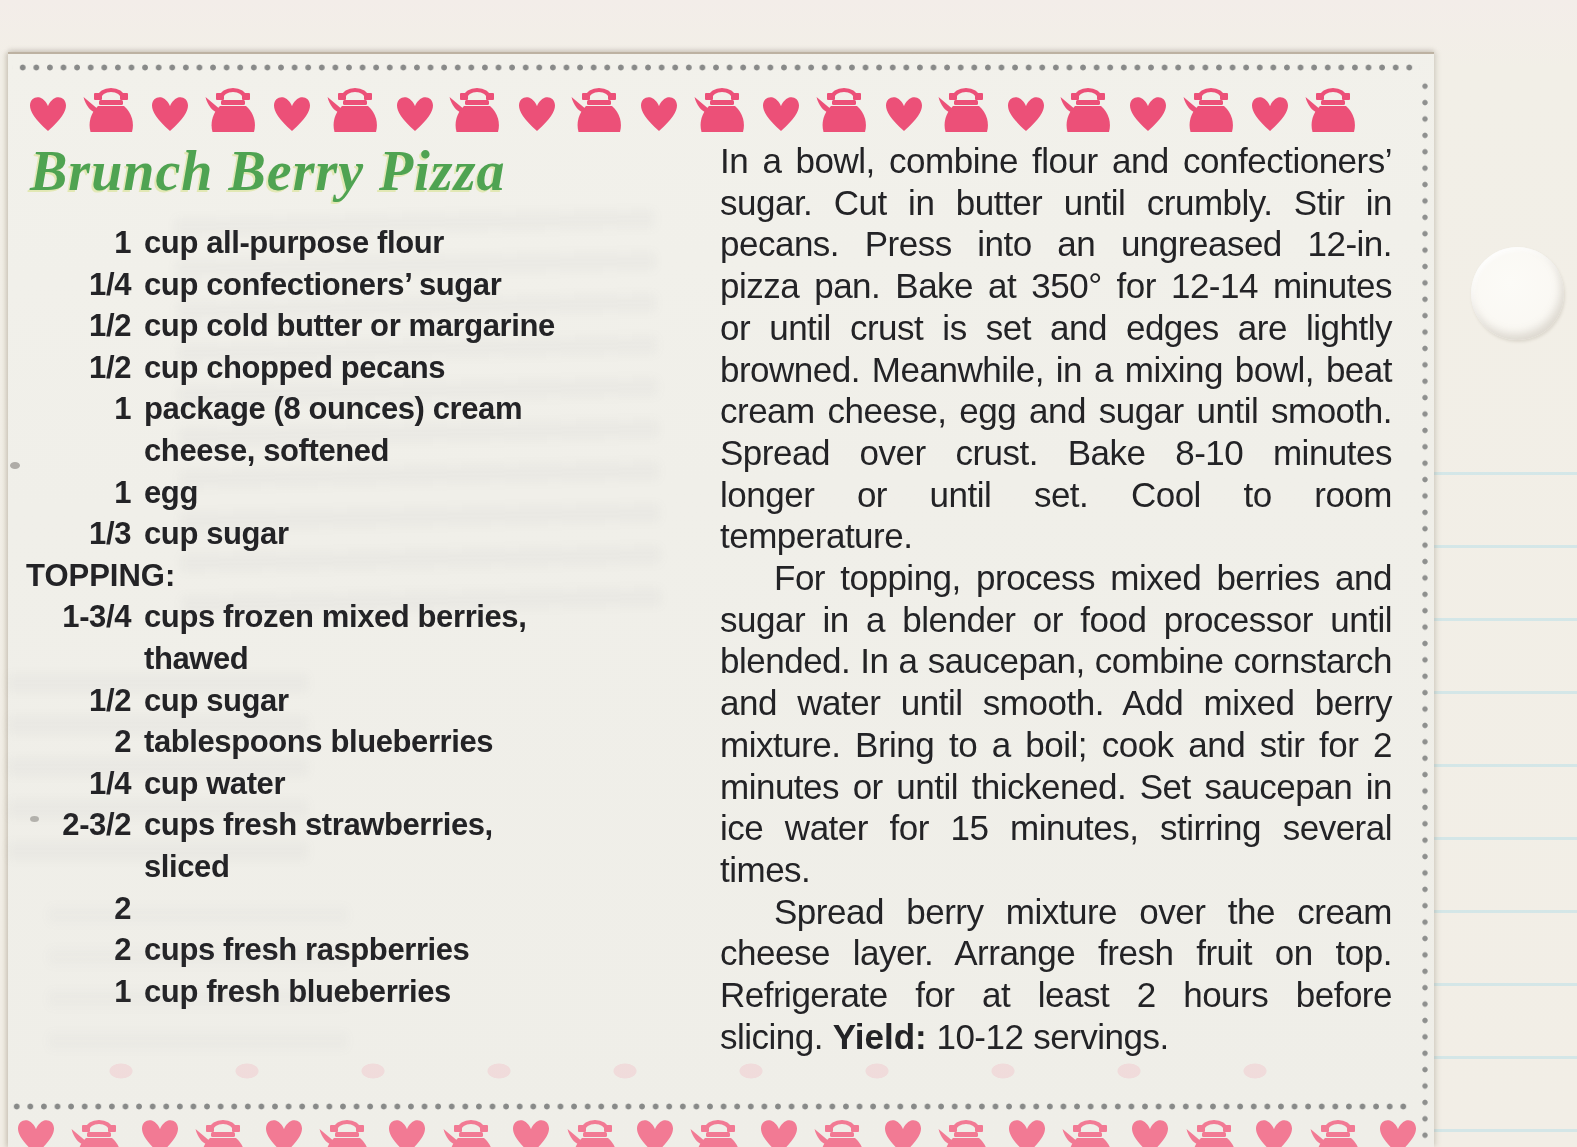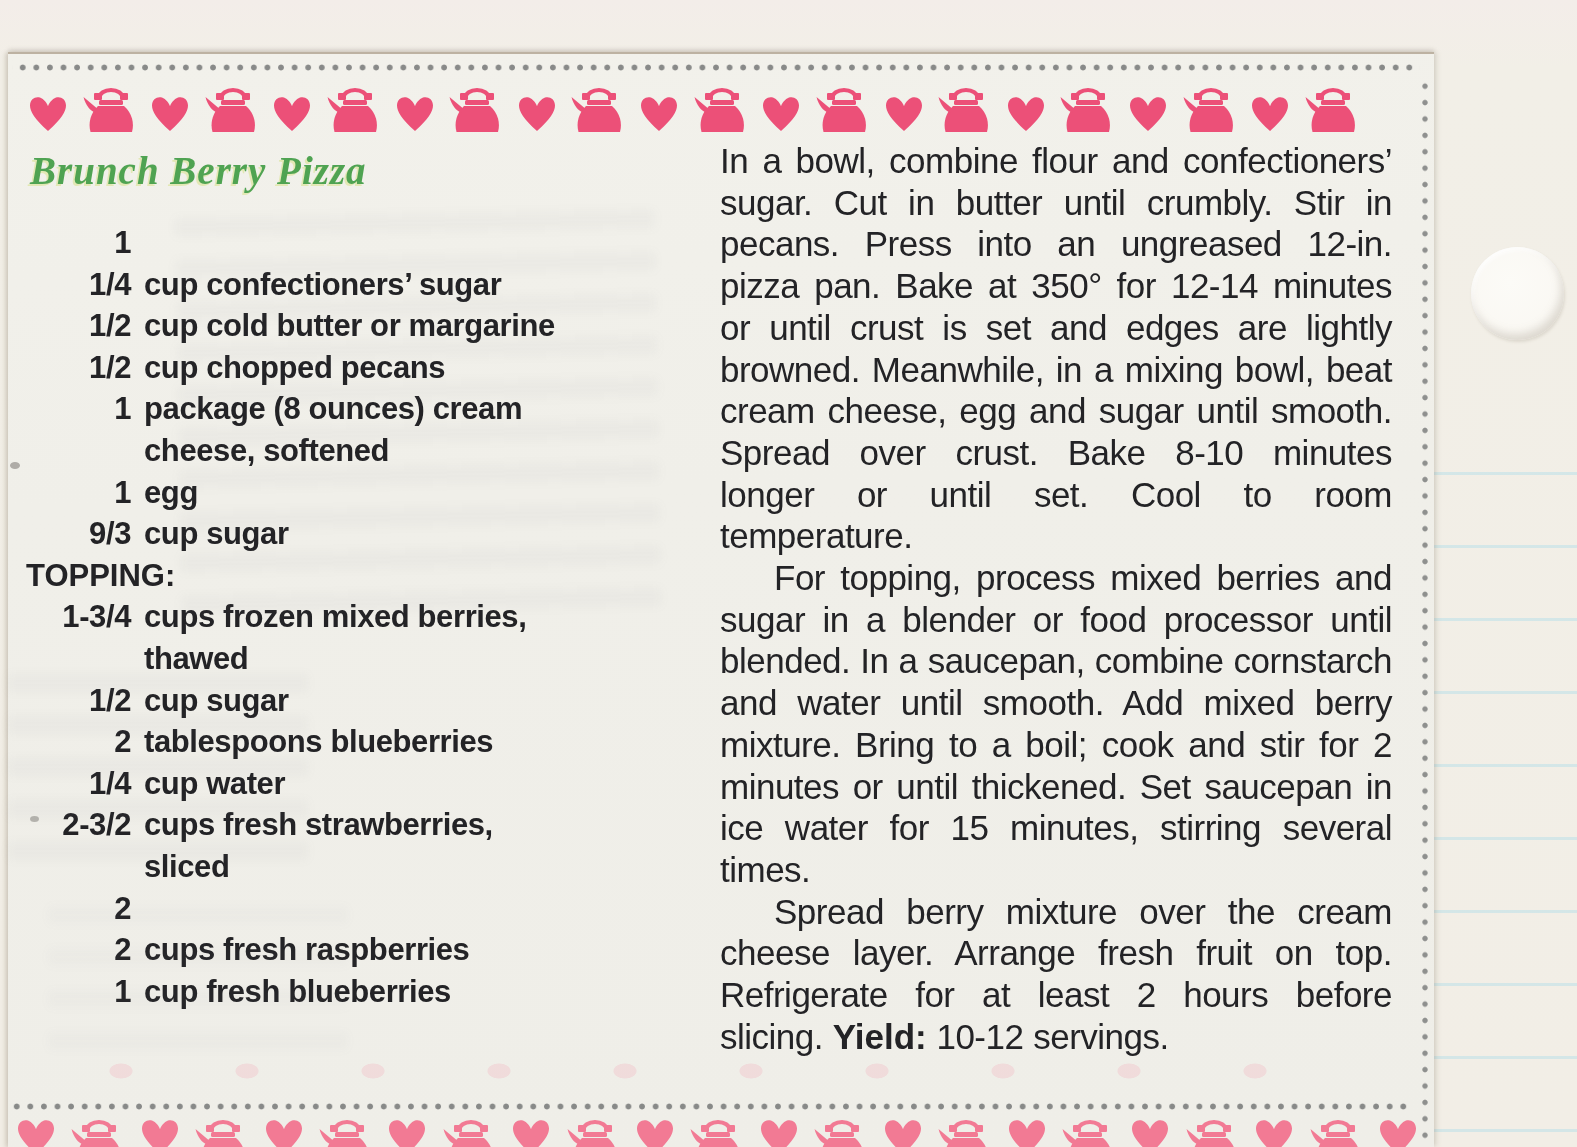--- a/index.html
+++ b/index.html
@@ -55,21 +55,21 @@
     background-size:10px 16.4px;background-position:center top;
   }
   .icon-row{position:absolute;display:flex;justify-content:space-between;}
   .icon-row.top{left:20px;top:31px;width:1332px;height:48px;align-items:flex-end;}
   .icon-row.bottom{left:8px;top:1064px;width:1402px;height:50px;align-items:flex-start;}
   .icon-row svg{display:block;}
   .title{
     position:absolute;left:22px;top:86px;width:880px;
     font-family:"Liberation Serif", serif;
     font-style:italic;font-weight:600;
-    font-size:39px;line-height:62px;
+    font-size:56px;line-height:62px;
     color:var(--green);
     text-shadow:-2px 2px 0 rgba(205,220,100,.4);
     letter-spacing:1px;
   }
   .ingredients{
     position:absolute;left:18px;top:168px;width:648px;
     font-weight:bold;font-size:31px;line-height:41.6px;
     color:var(--ink);letter-spacing:-.4px;
   }
   .ing-row{display:flex;}
@@ -241,20 +241,21 @@
         <path fill="#ec5078" d="M17,20 L43,20 C51,27 53.5,37 51,46 L9.5,46 C7,37 9.5,27 17,20 Z"></path>
         <path fill="#ec5078" d="M15,27 C9,25 4.5,19 2.5,11 L15,21.5 Z"></path>
       </svg>
     </div>
 
   <h1 class="title">Brunch Berry Pizza</h1>
 
   <div class="ingredients" id="ingredients">
       <div class="ing-row">
         <span class="ing-qty">1</span>
+        <span class="ing-text">cup all-purpose flour</span>
       </div>
       <div class="ing-row">
         <span class="ing-qty">1/4</span>
         <span class="ing-text">cup confectioners’ sugar</span>
       </div>
       <div class="ing-row">
         <span class="ing-qty">1/2</span>
         <span class="ing-text">cup cold butter <span class="it">or</span> margarine</span>
       </div>
       <div class="ing-row">
@@ -264,21 +265,21 @@
       <div class="ing-row">
         <span class="ing-qty">1</span>
         <span class="ing-text">package (8 ounces) cream</span>
       </div>
       <div class="ing-cont">cheese, softened</div>
       <div class="ing-row">
         <span class="ing-qty">1</span>
         <span class="ing-text">egg</span>
       </div>
       <div class="ing-row">
-        <span class="ing-qty">9/3</span>
+        <span class="ing-qty">1/3</span>
         <span class="ing-text">cup sugar</span>
       </div>
       <div class="ing-header">TOPPING:</div>
       <div class="ing-row">
         <span class="ing-qty">1-3/4</span>
         <span class="ing-text">cups frozen mixed berries,</span>
       </div>
       <div class="ing-cont">thawed</div>
       <div class="ing-row">
         <span class="ing-qty">1/2</span>

